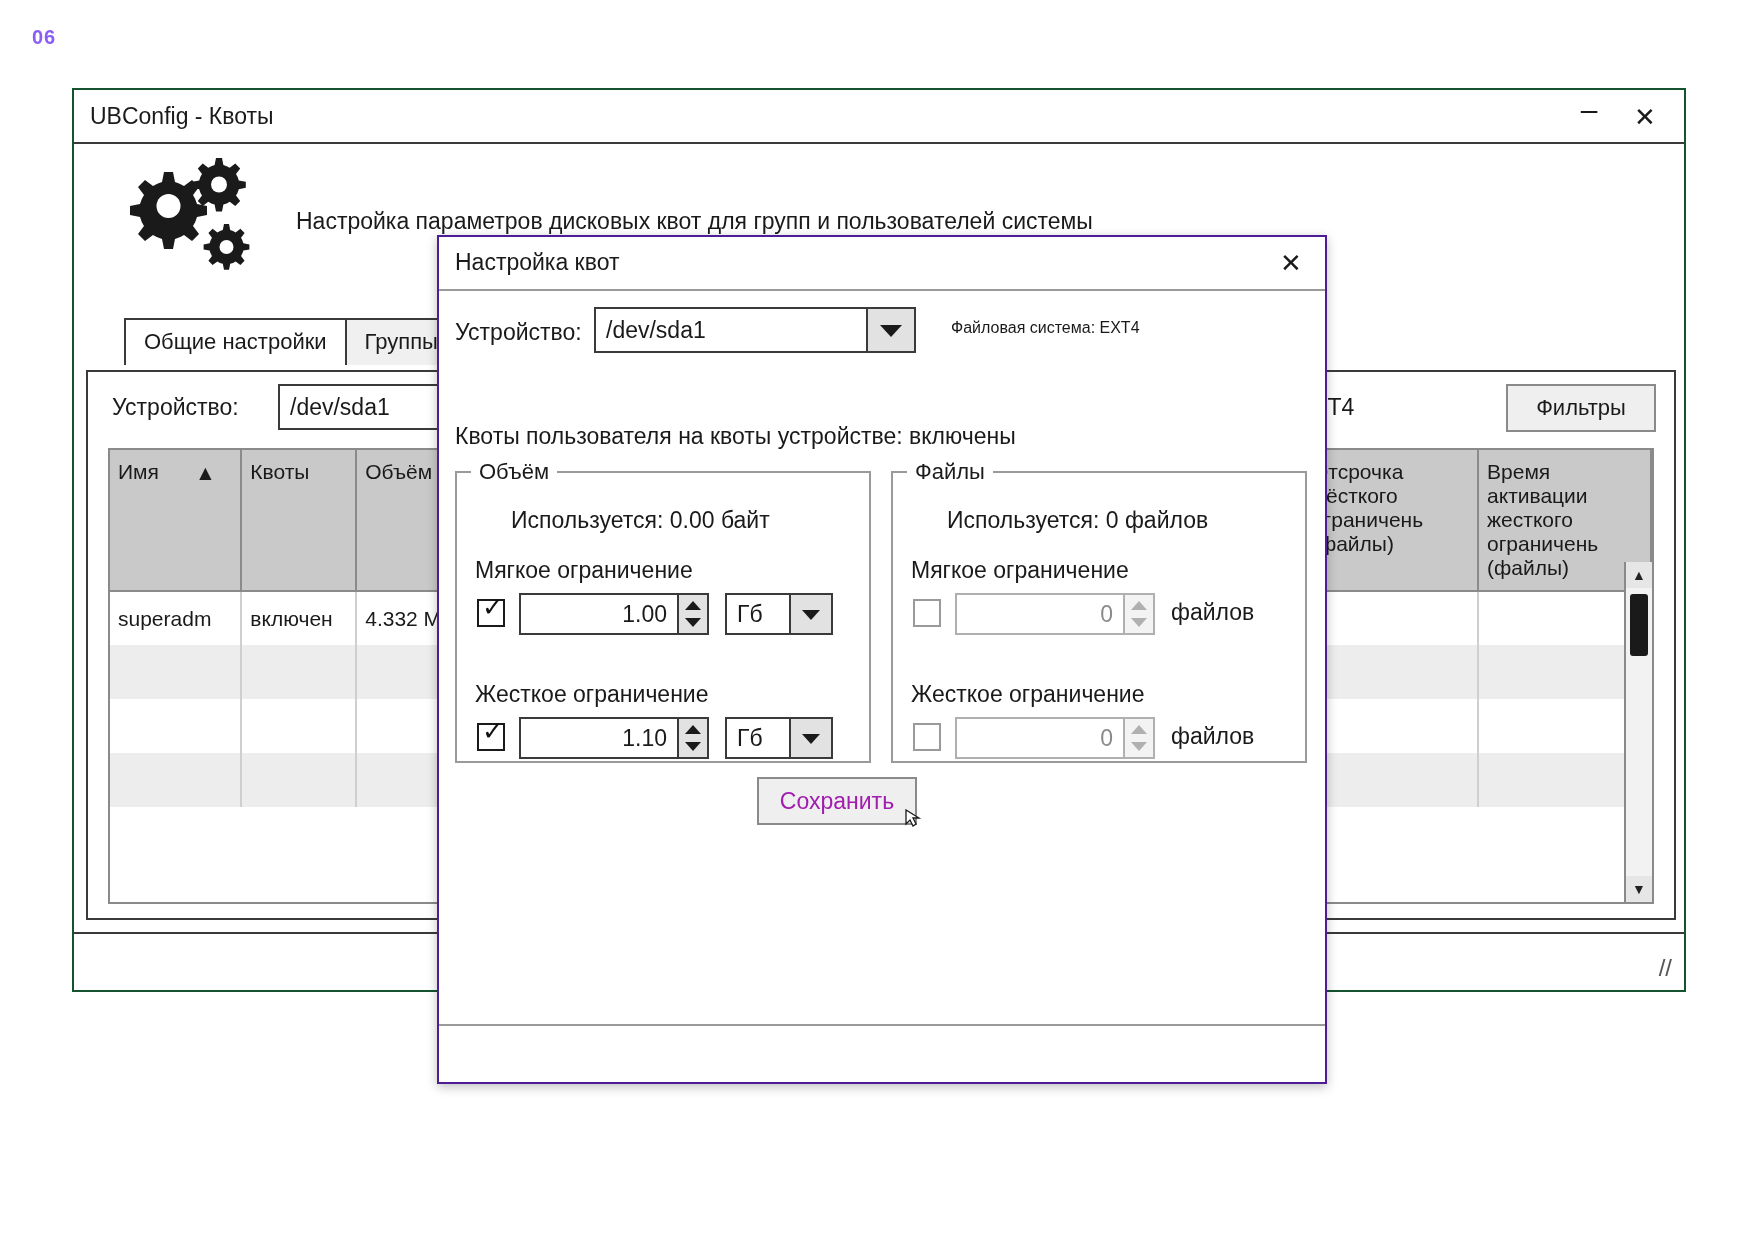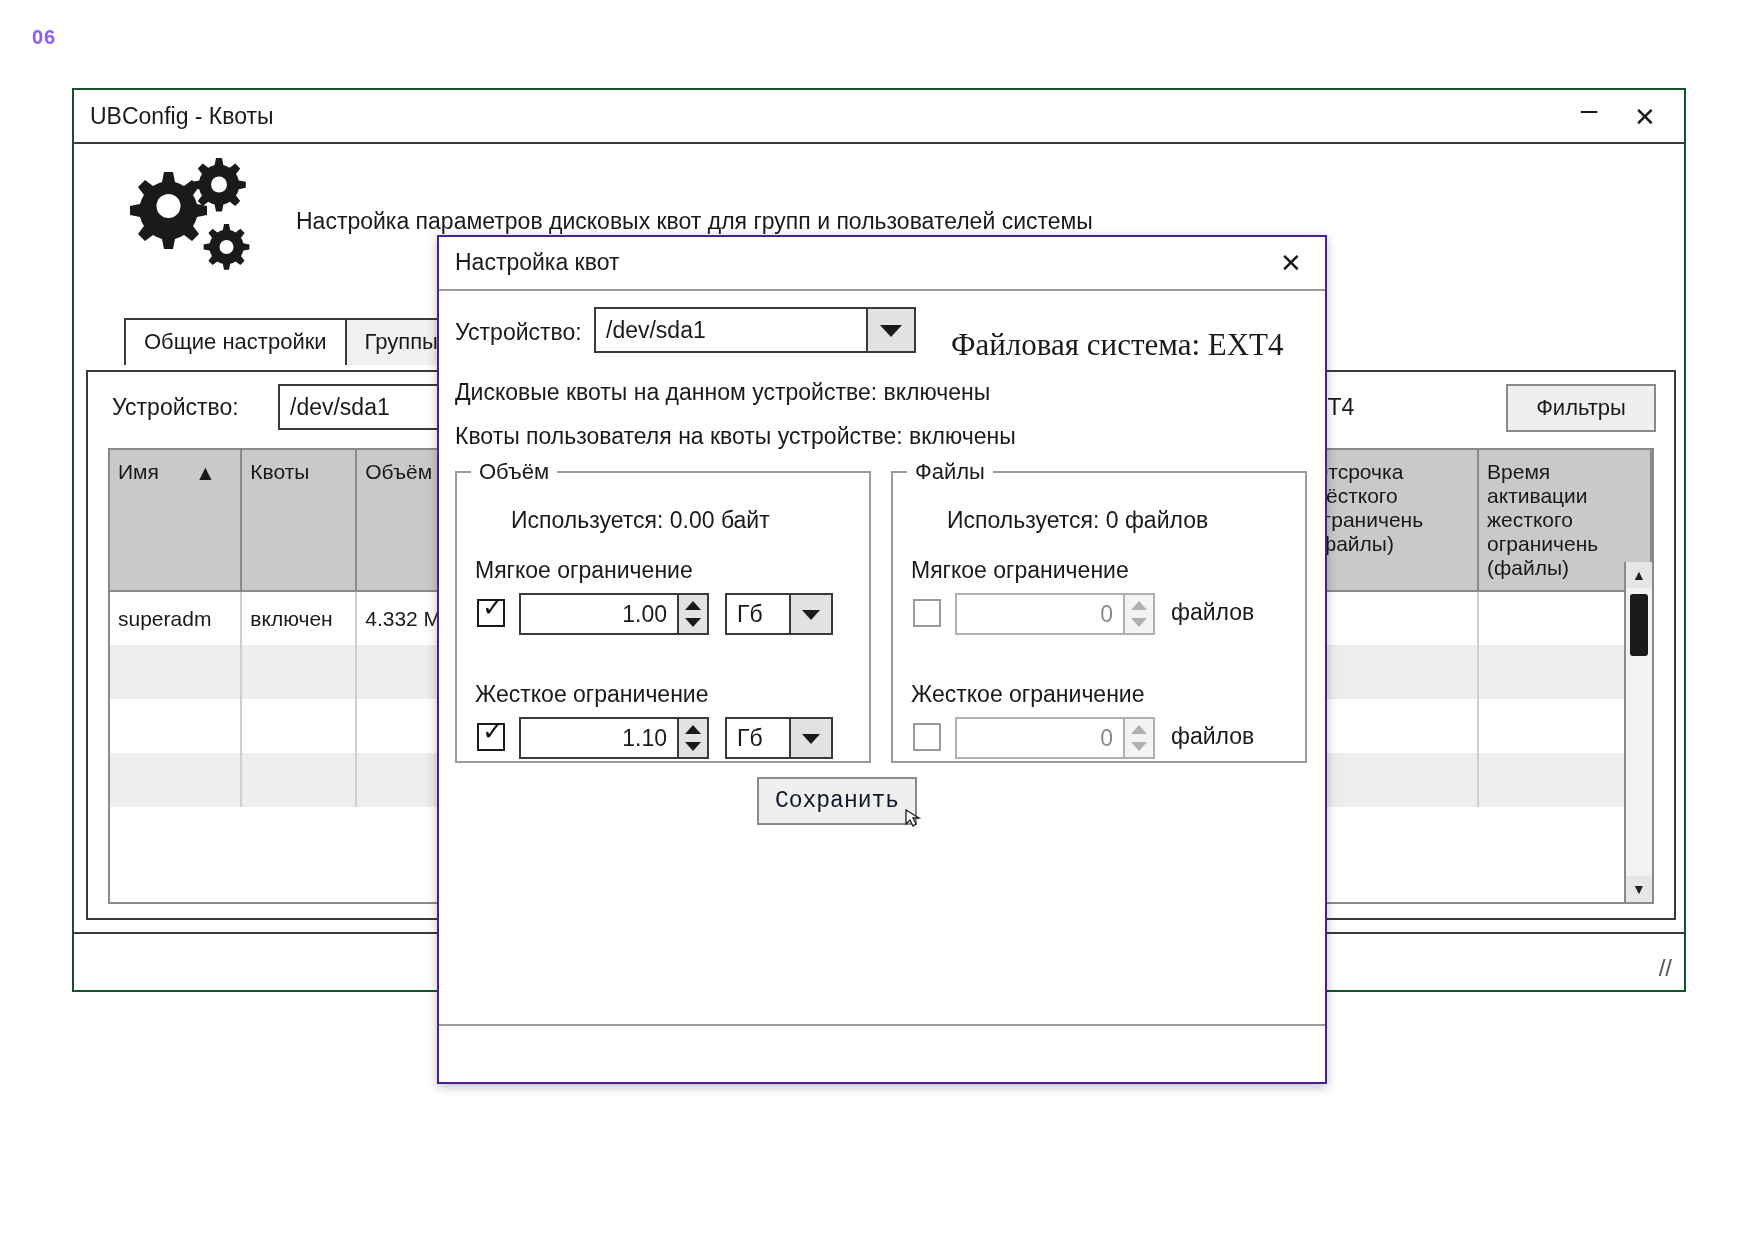--- a/index.html
+++ b/index.html
@@ -343,25 +343,24 @@
     width: 0; height: 0;
     margin-left: -11px;
     margin-top: -5px;
     border-left: 11px solid transparent;
     border-right: 11px solid transparent;
     border-top: 12px solid #1a1a1a;
   }
   .dlg-fs {
     position: absolute;
     left: 512px;
-    top: 36px;
-    font-size: 31px;
+    top: 28px;
+    font-size: 16px;
     color: #1a1a1a;
     white-space: nowrap;
-    font-family: Liberation Serif, serif;
   }
   .dlg-line1 {
     position: absolute;
     left: 16px;
     top: 88px;
     font-size: 23px;
     color: #1a1a1a;
   }
   .dlg-line2 {
     position: absolute;
@@ -501,26 +500,25 @@
 
   .save-btn {
     position: absolute;
     left: 318px;
     top: 486px;
     width: 160px;
     height: 48px;
     background: #efefef;
     border: 2px solid #8a8a8a;
     font-size: 23px;
-    color: #0f172a;
+    color: #a21caf;
     text-align: center;
     line-height: 44px;
     cursor: pointer;
     box-sizing: border-box;
-    font-family: Liberation Mono, monospace;
   }
   .cursor-arrow {
     position: absolute;
     left: 466px;
     top: 518px;
     width: 18px;
     height: 18px;
   }
   .dlg-footer-sep {
     position: absolute;
@@ -655,21 +653,20 @@
       <div class="dlg-dev-label">Устройство:</div>
 
       <div class="combo">
         <div class="val">/dev/sda1</div>
         <div class="arrow-box">
             <div class="tri-down"></div>
           </div>
       </div>
 
       <div class="dlg-fs">Файловая система:  EXT4</div>
-      <div class="dlg-line1">Дисковые квоты на данном устройстве:  включены</div>
       <div class="dlg-line2">Квоты пользователя на квоты устройстве:  включены</div>
 
       <fieldset class="group grp-volume">
         <legend>Объём</legend>
         <div class="used-line">Используется:  0.00 байт</div>
 
         <div class="lim-label lim-soft">Мягкое ограничение</div>
         <div class="check chk-soft">
             <span class="tick">✓</span>
           </div>

